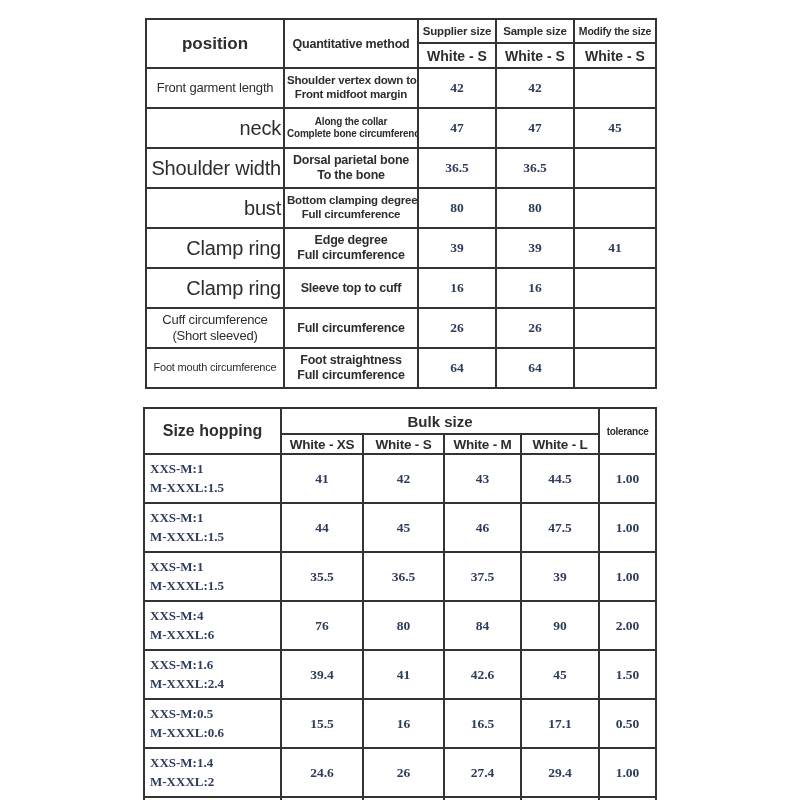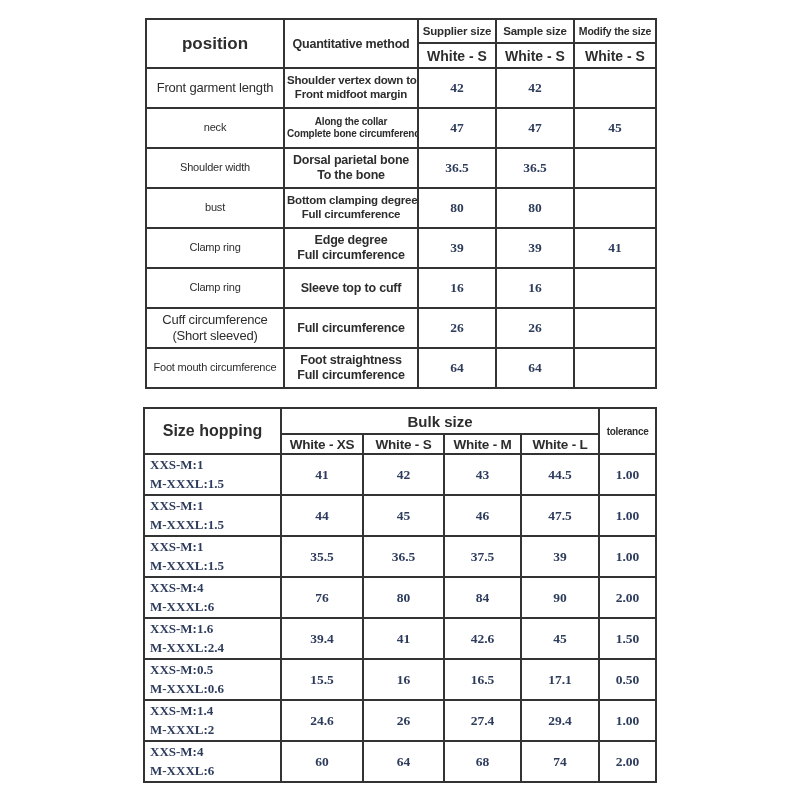--- a/index.html
+++ b/index.html
@@ -7,40 +7,40 @@
   table{border-collapse:collapse;table-layout:fixed;position:absolute;padding-left:24px;}
   .t1{left:145px;top:18px;width:510px;}
   .t2{left:143px;top:407px;width:512px;}
   th,td{border:2px solid var(--border,#333333);padding:0 2px;text-align:center;vertical-align:middle;overflow:hidden;}
   thead th{color:var(--label,#2d2d2d);font-weight:bold;white-space:nowrap;}
   .t1 thead tr.h1{height:24px;}
   .t1 thead tr.h2{height:25px;}
   .t2 thead tr.g1{height:26px;}
   .t2 thead tr.g2{height:20px;}
   .t1 tbody tr{height:40px;}
-  .t2 tbody tr{height:41px;}
+  .t2 tbody tr{height:49px;}
   .pos-hdr{font-size:17px;}
   .mth-hdr{font-size:12.5px;letter-spacing:-0.2px;}
   .size-src{font-size:11.5px;letter-spacing:-0.2px;}
   .size-src.small{font-size:10.5px;}
   .t1 .variant{font-size:14px;}
   .t2 .variant{font-size:13.5px;letter-spacing:-0.2px;text-align:center;}
   .hop-hdr{font-size:16px;}
   .bulk-hdr{font-size:15px;}
   .tol-hdr{font-size:10px;letter-spacing:-0.3px;}
   .pos{color:var(--label,#2d2d2d);font-weight:400;line-height:1.25;white-space:pre;letter-spacing:-0.2px;}
   .mth{color:var(--label,#2d2d2d);font-weight:600;line-height:1.2;white-space:pre;letter-spacing:-0.2px;}
   .num{font-family:"Liberation Serif",serif;font-weight:bold;font-size:13.5px;color:var(--value,#2e3c5c);}
   .hop{font-family:"Liberation Serif",serif;font-weight:bold;font-size:13px;color:var(--value,#2e3c5c);text-align:left;padding-left:5px;line-height:1.45;white-space:pre;}
   .fs10{font-size:10px;text-align:center;}
   .fs11{font-size:11px;}
   .fs115{font-size:11.5px;margin-top:16px;}
   .fs125{font-size:12.5px;}
   .fs13{font-size:13px;}
-  .fs16{font-size:11px;}
+  .fs16{font-size:20px;text-align:right;}
 </style>
 </head>
 <body>
 
 <div class="page">
 
   <table class="t1">
     <colgroup>
       <col style="width:138px">
         <col style="width:134px">

